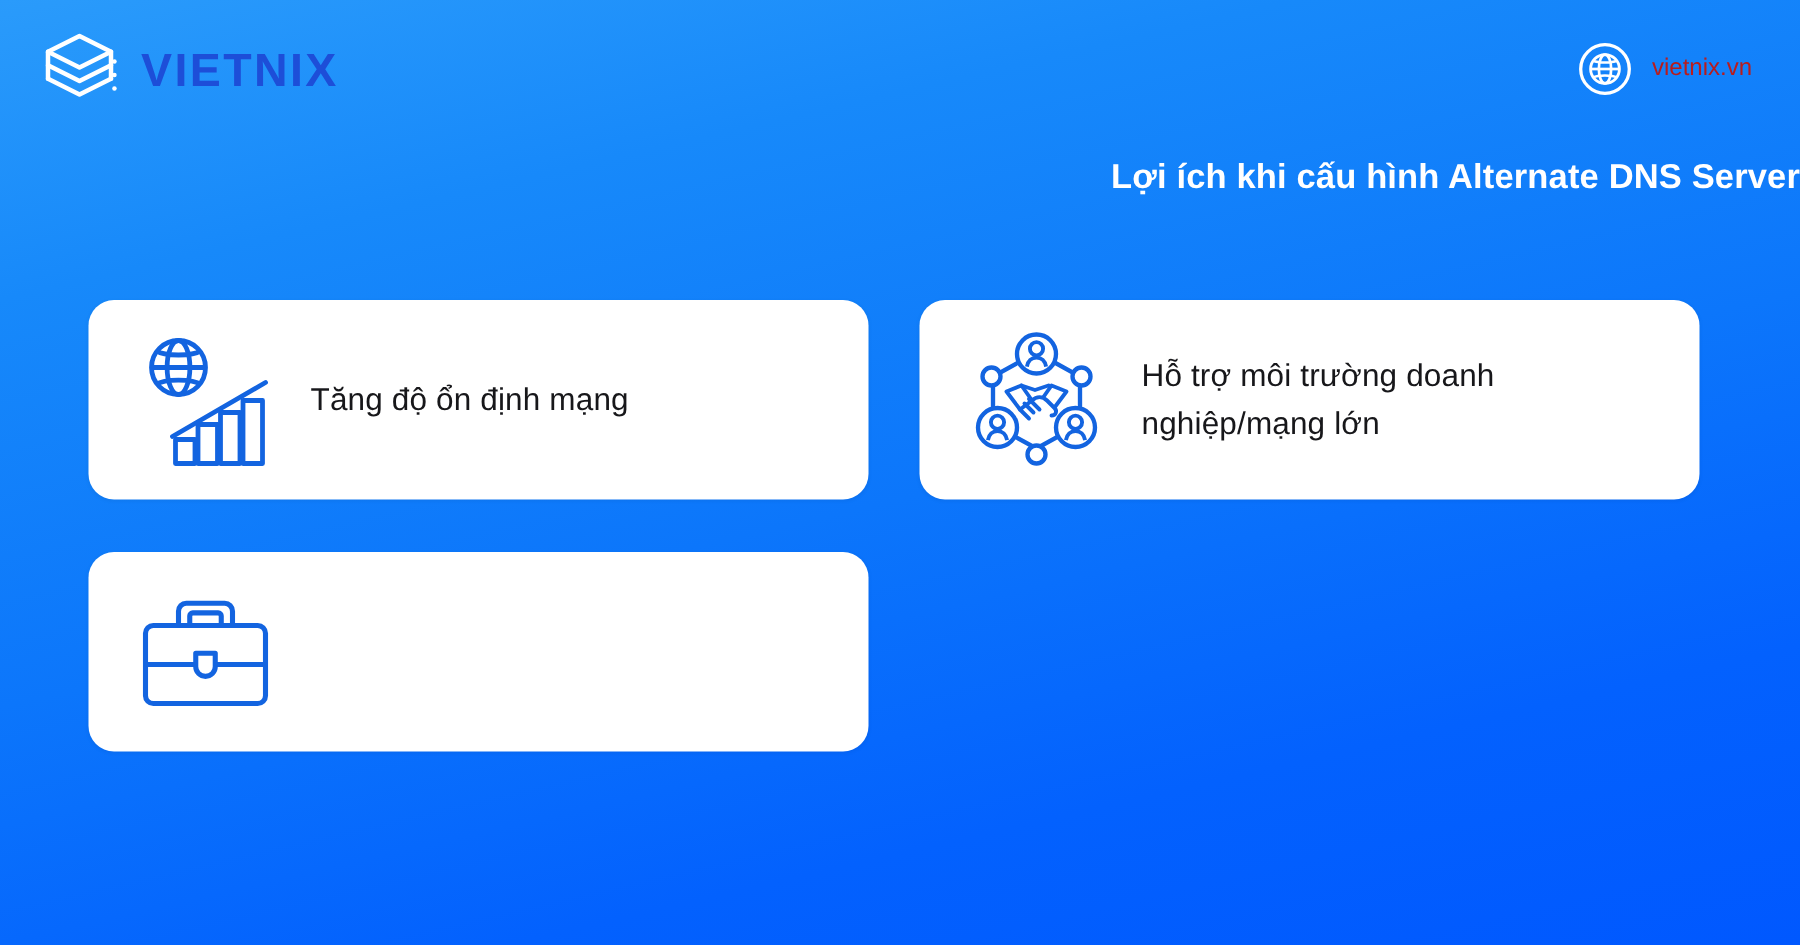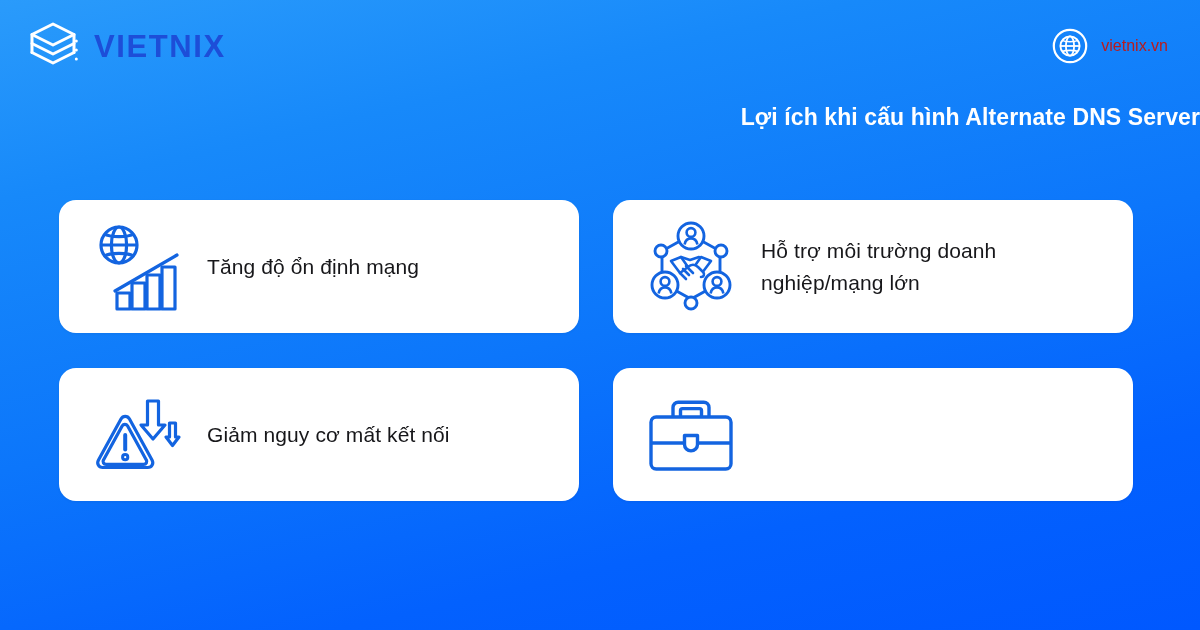--- a/index.html
+++ b/index.html
@@ -202,37 +202,20 @@
           <path d="M68 42 L58 38 L51 48 L59 54 Z"></path>
           <path d="M38 38 L47 41 L56 38"></path>
           <path d="M45 48 C48 45 52 45 55 48 L60 53 C62 55 61 58 58 58"></path>
           <path d="M40 50 L46 56 M43 47 L50 54 M37 54 L43 60"></path>
         </g>
       </svg>
     </span>
     <span class="card-label">Hỗ trợ môi trường doanh nghiệp/mạng lớn</span>
   </div>
 
-  <div class="card">
-    <span class="card-icon">
-      <svg viewBox="0 0 96 96" fill="none" xmlns="http://www.w3.org/2000/svg">
-        <g stroke="#1364E0" stroke-width="3.2" fill="none" stroke-linejoin="round">
-          <path d="M32 32 C34 28.5 38.5 28.5 40.5 32 L63 73 C65 76.6 62.9 80.5 58.8 80.5 H13.7 C9.6 80.5 7.5 76.6 9.5 73 Z"></path>
-          <path d="M33.3 38.8 C34.5 36.8 37.3 36.8 38.5 38.8 L57.3 72.9 C58.5 74.9 57.2 77.3 54.7 77.3 H17.1 C14.6 77.3 13.3 74.9 14.5 72.9 Z"></path>
-        </g>
-        <path d="M36.2 48 V62.5" stroke="#1364E0" stroke-width="4" stroke-linecap="round"></path>
-        <circle cx="36.2" cy="70.2" r="2.6" stroke="#1364E0" stroke-width="3" fill="none"></circle>
-        <g stroke="#1364E0" stroke-width="3.2" fill="none" stroke-linejoin="round" stroke-linecap="round">
-          <path d="M58.5 14 H69.5 V38 H76 L64 52 L52 38 H58.5 Z"></path>
-          <path d="M80.5 36 H86.5 V50 H90 L83.5 58.5 L77 50 H80.5 Z"></path>
-        </g>
-      </svg>
-    </span>
-    <span class="card-label">Giảm nguy cơ mất kết nối</span>
-  </div>
 
   <div class="card">
     <span class="card-icon">
       <svg viewBox="0 0 96 96" fill="none" xmlns="http://www.w3.org/2000/svg">
         <g stroke="#1364E0" stroke-width="3.4" fill="none" stroke-linejoin="round">
           <path d="M30 30 V20.5 C30 17.5 32.3 15.2 35.2 15.2 H60.8 C63.7 15.2 66 17.5 66 20.5 V30"></path>
           <path d="M37.5 30 V23.6 C37.5 22.5 38.4 21.6 39.5 21.6 H56.5 C57.6 21.6 58.5 22.5 58.5 23.6 V30"></path>
           <rect x="8" y="30" width="80" height="52" rx="5.2"></rect>
           <path d="M8 56 H88"></path>
           <path d="M41.5 48.5 H54.5 V57.5 C54.5 61 51.6 63.9 48 63.9 C44.4 63.9 41.5 61 41.5 57.5 Z" fill="#ffffff"></path>

